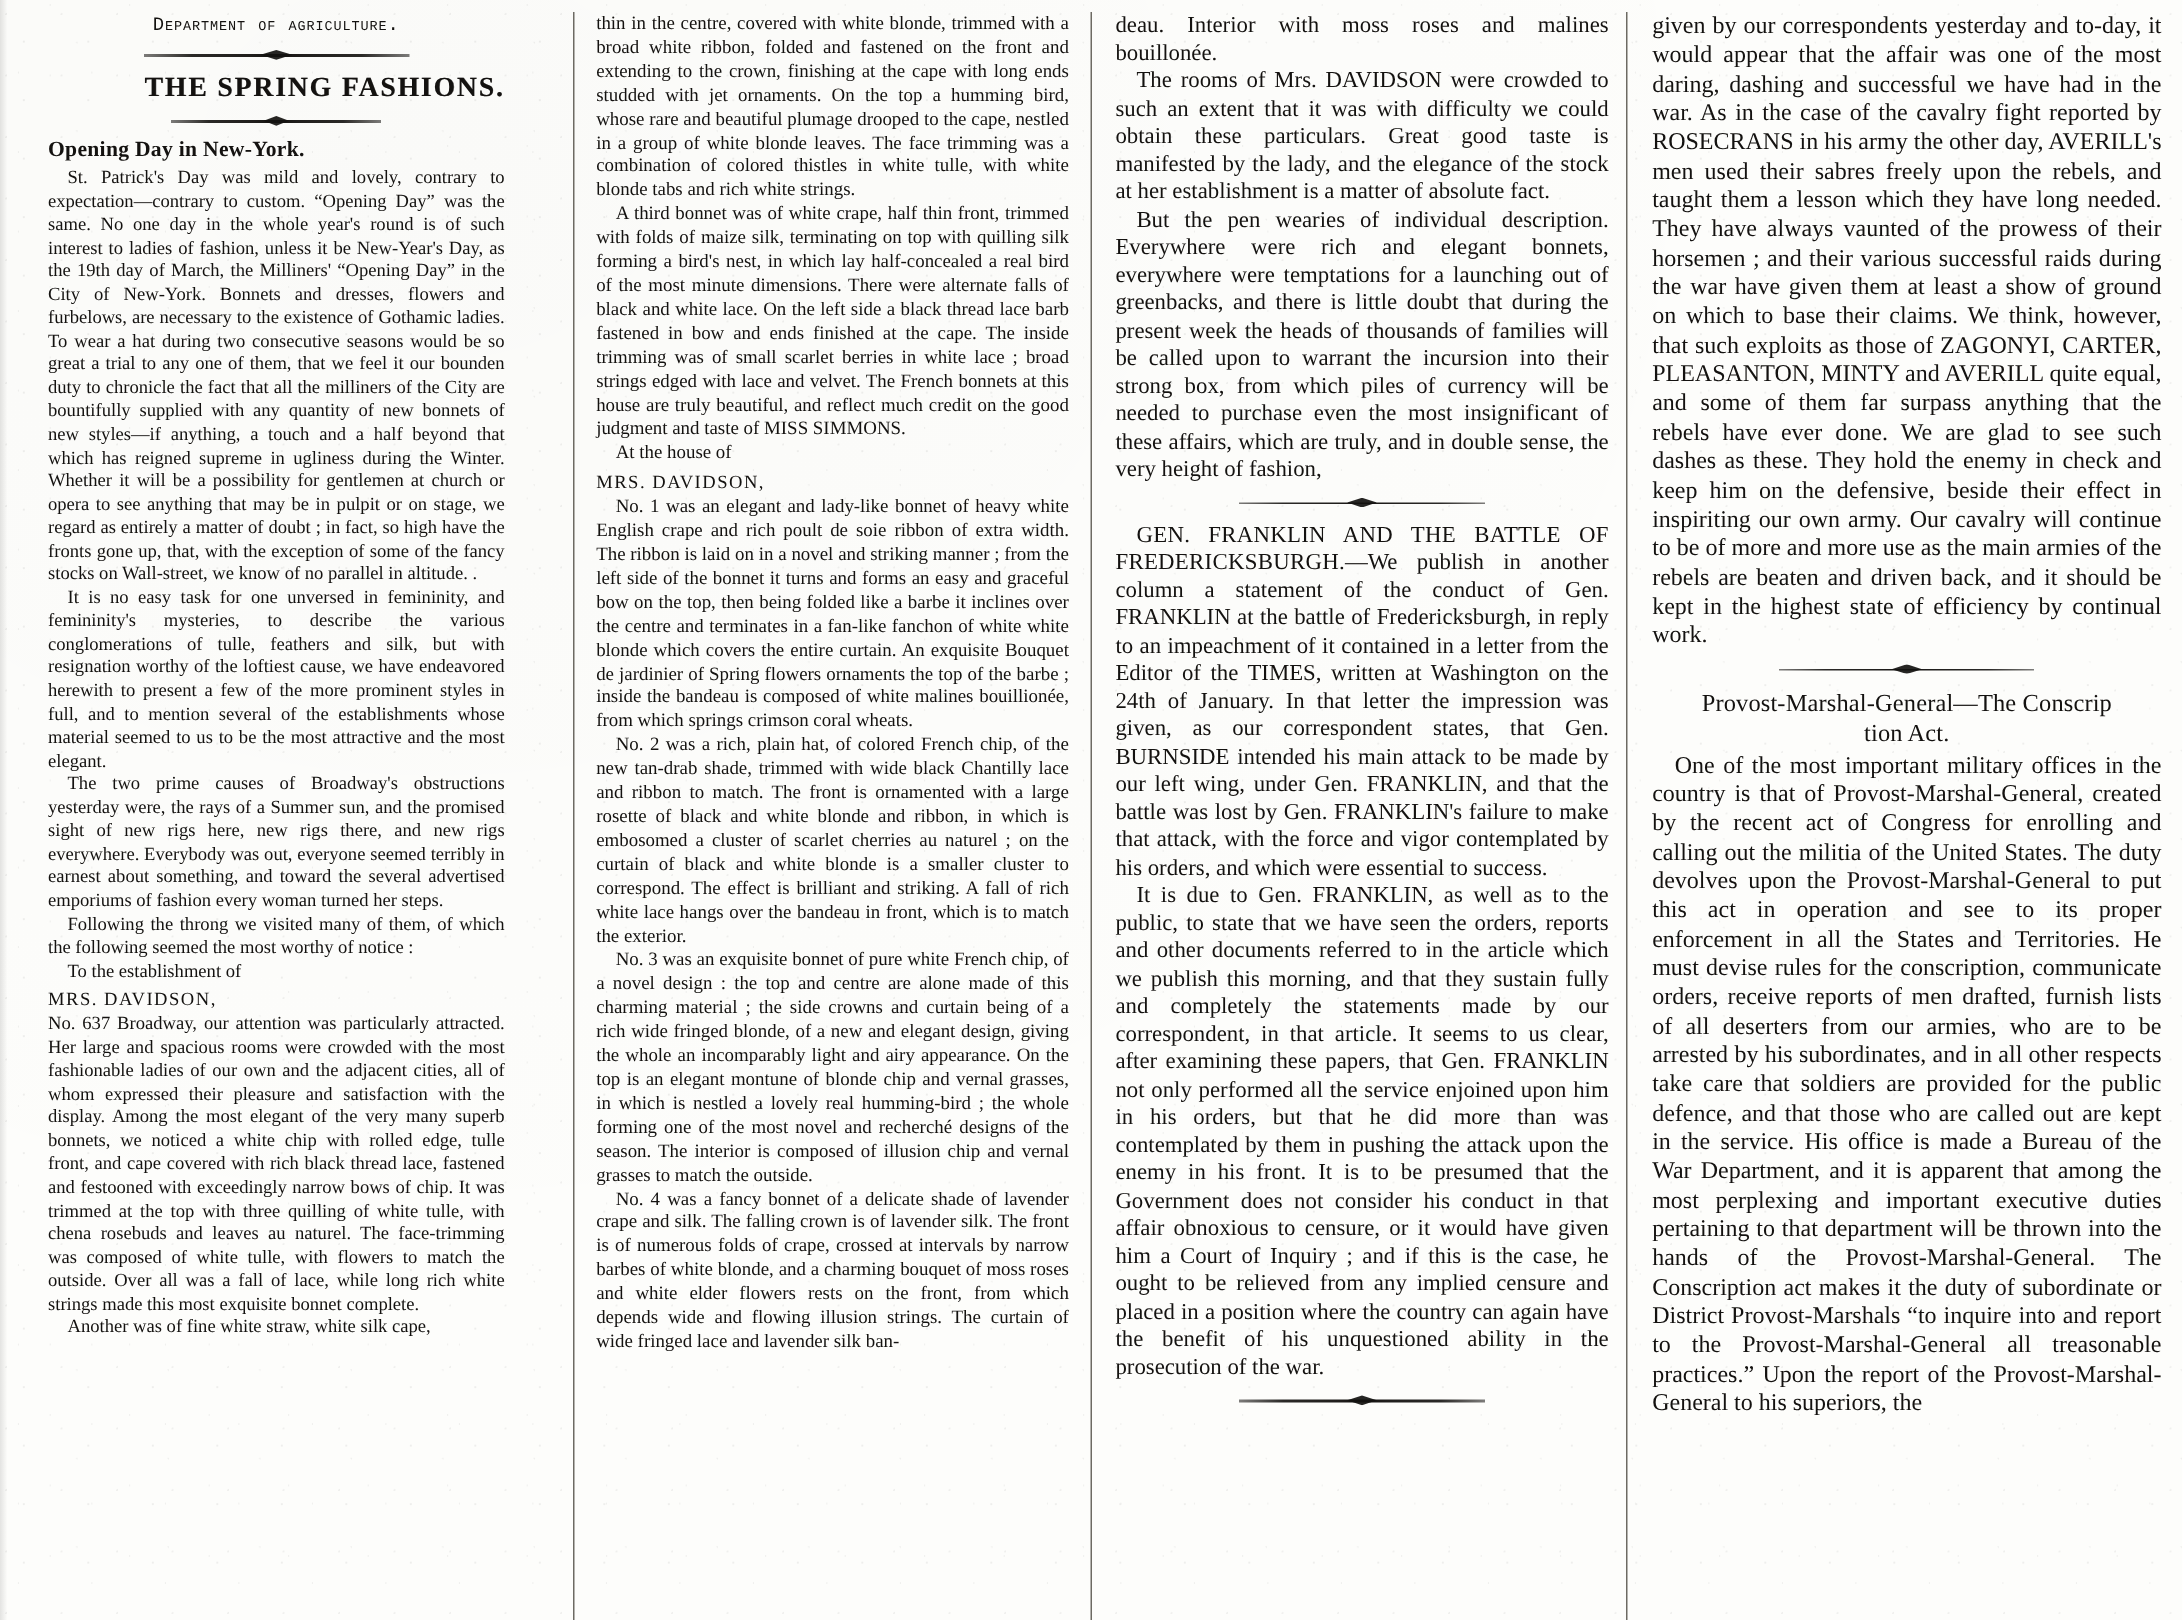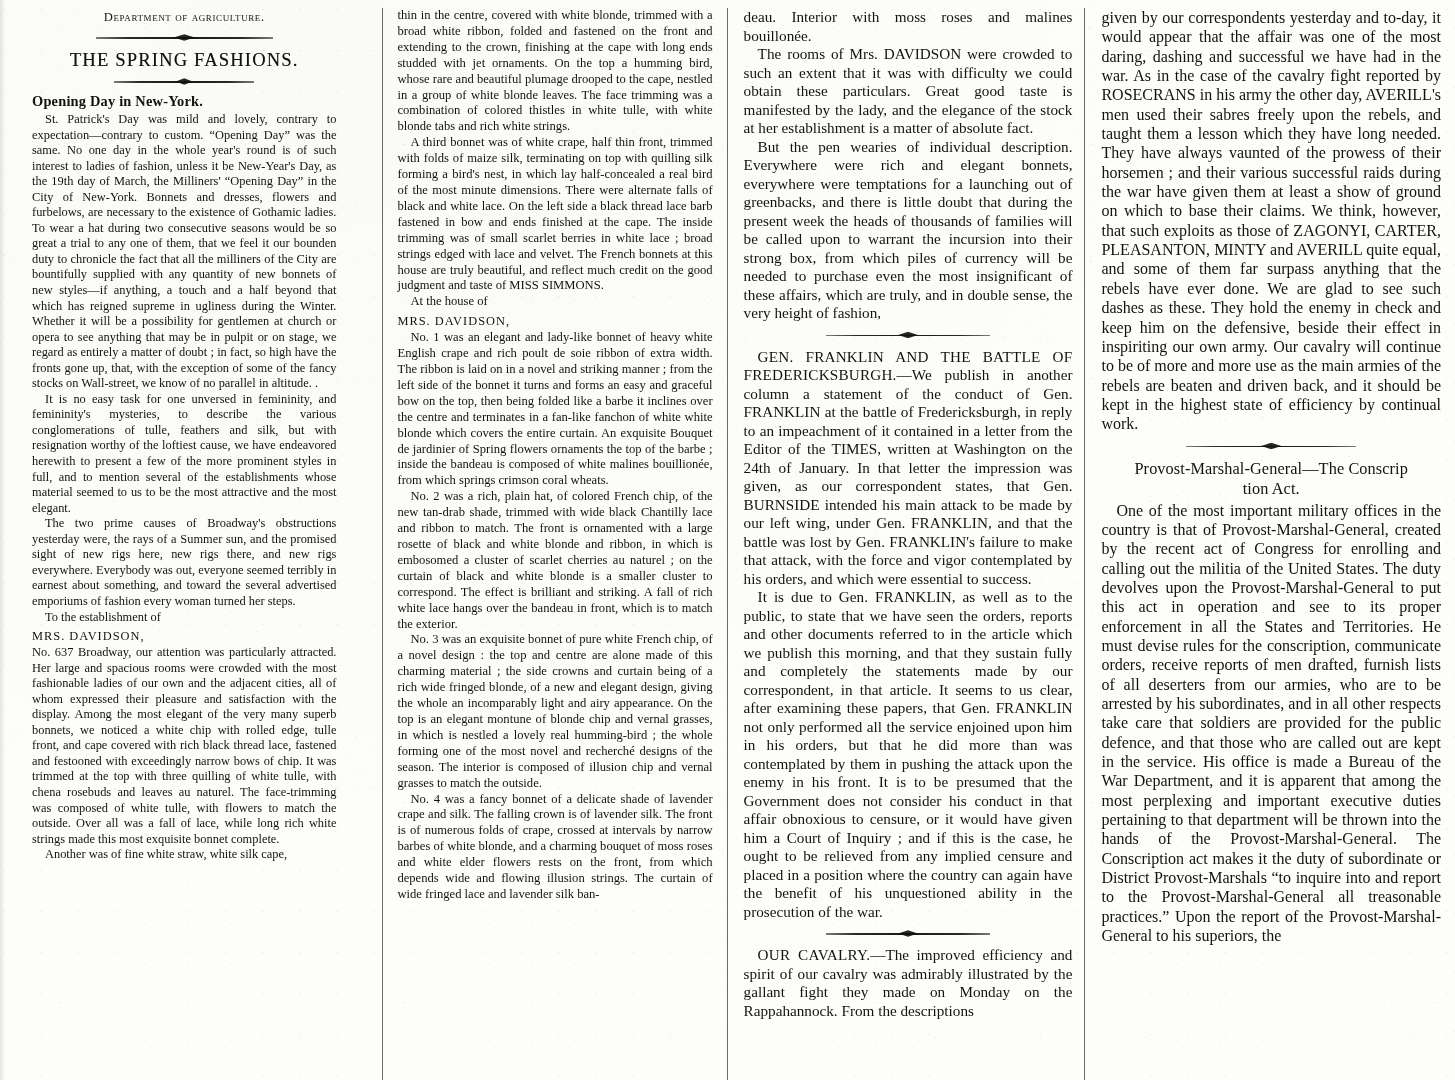--- a/index.html
+++ b/index.html
@@ -55,20 +55,21 @@
   p.noind { text-indent: 0; }
 
   
   .deptline {
     text-align: center;
     font-size: 12.6px;
     letter-spacing: 0.6px;
     font-variant: small-caps;
     text-transform: lowercase;
     margin: 2px 0 3px 0;
+    font-family: Liberation Mono, monospace;
   }
   .deptline::first-letter { text-transform: uppercase; }
   .scname { font-variant: small-caps; letter-spacing: .2px; }
 
   
   .rule {
     position: relative;
     height: 12px;
     margin: 7px auto 6px auto;
     width: 58%;
@@ -95,22 +96,22 @@
     width: 12%;
     height: 6.5px;
     background: #141210;
     clip-path: polygon(0 50%, 50% 0, 100% 50%, 50% 100%);
     opacity: .92;
   }
   .rule.short { width: 50%; }
   .rule.tiny { width: 46%; margin-top: 5px; margin-bottom: 5px; }
 
   .headline {
-    text-align: center;
-    font-weight: normal;
+    text-align: right;
+    font-weight: bold;
     font-size: 18.5px;
     letter-spacing: 1.2px;
     font-variant: small-caps;
     margin: 1px 0 0 0;
     text-shadow: 0.3px 0 0 rgba(20,18,16,0.5);
   }
   .subhead {
     font-weight: bold;
     font-size: 14.4px;
     margin: 3px 0 2px 0;
@@ -161,20 +162,21 @@
 
     <div class="col col-1 s7">
       <div class="deptline">DEPARTMENT OF AGRICULTURE.</div>
       <div class="rule"></div>
       <div class="headline">THE SPRING FASHIONS.</div>
       <div class="rule tiny"></div>
       <div class="subhead">Opening Day in New-York.</div>
       <p>St. Patrick's Day was mild and lovely, contrary to expectation—contrary to custom. “Opening Day” was the same. No one day in the whole year's round is of such interest to ladies of fashion, unless it be New-Year's Day, as the 19th day of March, the Milliners' “Opening Day” in the City of New-York. Bonnets and dresses, flowers and furbelows, are necessary to the existence of Gothamic ladies. To wear a hat during two consecutive seasons would be so great a trial to any one of them, that we feel it our bounden duty to chronicle the fact that all the milliners of the City are bountifully supplied with any quantity of new bonnets of new styles—if anything, a touch and a half beyond that which has reigned supreme in ugliness during the Winter. Whether it will be a possibility for gentlemen at church or opera to see anything that may be in pulpit or on stage, we regard as entirely a matter of doubt ; in fact, so high have the fronts gone up, that, with the exception of some of the fancy stocks on Wall-street, we know of no parallel in altitude. .</p>
       <p>It is no easy task for one unversed in femininity, and femininity's mysteries, to describe the various conglomerations of tulle, feathers and silk, but with resignation worthy of the loftiest cause, we have endeavored herewith to present a few of the more prominent styles in full, and to mention several of the establishments whose material seemed to us to be the most attractive and the most elegant.</p>
       <p>The two prime causes of Broadway's obstructions yesterday were, the rays of a Summer sun, and the promised sight of new rigs here, new rigs there, and new rigs everywhere. Everybody was out, everyone seemed terribly in earnest about something, and toward the several advertised emporiums of fashion every woman turned her steps.</p>
+      <p>Following the throng we visited many of them, of which the following seemed the most worthy of notice :</p>
       <p>To the establishment of</p>
       <div class="centername">MRS. DAVIDSON,</div>
       <p class="noind">No. 637 Broadway, our attention was particularly attracted. Her large and spacious rooms were crowded with the most fashionable ladies of our own and the adjacent cities, all of whom expressed their pleasure and satisfaction with the display. Among the most elegant of the very many superb bonnets, we noticed a white chip with rolled edge, tulle front, and cape covered with rich black thread lace, fastened and festooned with exceedingly narrow bows of chip. It was trimmed at the top with three quilling of white tulle, with chena rosebuds and leaves au naturel. The face-trimming was composed of white tulle, with flowers to match the outside. Over all was a fall of lace, while long rich white strings made this most exquisite bonnet complete.</p>
       <p>Another was of fine white straw, white silk cape,</p>
     </div>
 
     <div class="col col-2 s8">
       <p class="noind">thin in the centre, covered with white blonde, trimmed with a broad white ribbon, folded and fastened on the front and extending to the crown, finishing at the cape with long ends studded with jet ornaments. On the top a humming bird, whose rare and beautiful plumage drooped to the cape, nestled in a group of white blonde leaves. The face trimming was a combination of colored thistles in white tulle, with white blonde tabs and rich white strings.</p>
       <p>A third bonnet was of white crape, half thin front, trimmed with folds of maize silk, terminating on top with quilling silk forming a bird's nest, in which lay half-concealed a real bird of the most minute dimensions. There were alternate falls of black and white lace. On the left side a black thread lace barb fastened in bow and ends finished at the cape. The inside trimming was of small scarlet berries in white lace ; broad strings edged with lace and velvet. The French bonnets at this house are truly beautiful, and reflect much credit on the good judgment and taste of MISS SIMMONS.</p>
       <p>At the house of</p>
@@ -188,23 +190,20 @@
     <div class="col col-3 s9">
       <p class="noind">deau. Interior with moss roses and malines bouillonée.</p>
       <p>The rooms of Mrs. DAVIDSON were crowded to such an extent that it was with difficulty we could obtain these particulars. Great good taste is manifested by the lady, and the elegance of the stock at her establishment is a matter of absolute fact.</p>
       <p>But the pen wearies of individual description. Everywhere were rich and elegant bonnets, everywhere were temptations for a launching out of greenbacks, and there is little doubt that during the present week the heads of thousands of families will be called upon to warrant the incursion into their strong box, from which piles of currency will be needed to purchase even the most insignificant of these affairs, which are truly, and in double sense, the very height of fashion,</p>
       <div class="rule short"></div>
       <p>
         <span class="scname">GEN. FRANKLIN AND THE BATTLE OF FREDERICKSBURGH.</span><span>—We publish in another column a statement of the conduct of Gen. FRANKLIN at the battle of Fredericksburgh, in reply to an impeachment of it contained in a letter from the Editor of the TIMES, written at Washington on the 24th of January. In that letter the impression was given, as our correspondent states, that Gen. BURNSIDE intended his main attack to be made by our left wing, under Gen. FRANKLIN, and that the battle was lost by Gen. FRANKLIN's failure to make that attack, with the force and vigor contemplated by his orders, and which were essential to success.</span>
       </p>
       <p>It is due to Gen. FRANKLIN, as well as to the public, to state that we have seen the orders, reports and other documents referred to in the article which we publish this morning, and that they sustain fully and completely the statements made by our correspondent, in that article. It seems to us clear, after examining these papers, that Gen. FRANKLIN not only performed all the service enjoined upon him in his orders, but that he did more than was contemplated by them in pushing the attack upon the enemy in his front. It is to be presumed that the Government does not consider his conduct in that affair obnoxious to censure, or it would have given him a Court of Inquiry ; and if this is the case, he ought to be relieved from any implied censure and placed in a position where the country can again have the benefit of his unquestioned ability in the prosecution of the war.</p>
       <div class="rule short"></div>
-      <p>
-        <span class="scname">OUR CAVALRY.</span><span>—The improved efficiency and spirit of our cavalry was admirably illustrated by the gallant fight they made on Monday on the Rappahannock. From the descriptions</span>
-      </p>
     </div>
 
     <div class="col col-4 s10">
       <p class="noind">given by our correspondents yesterday and to-day, it would appear that the affair was one of the most daring, dashing and successful we have had in the war. As in the case of the cavalry fight reported by ROSECRANS in his army the other day, AVERILL's men used their sabres freely upon the rebels, and taught them a lesson which they have long needed. They have always vaunted of the prowess of their horsemen ; and their various successful raids during the war have given them at least a show of ground on which to base their claims. We think, however, that such exploits as those of ZAGONYI, CARTER, PLEASANTON, MINTY and AVERILL quite equal, and some of them far surpass anything that the rebels have ever done. We are glad to see such dashes as these. They hold the enemy in check and keep him on the defensive, beside their effect in inspiriting our own army. Our cavalry will continue to be of more and more use as the main armies of the rebels are beaten and driven back, and it should be kept in the highest state of efficiency by continual work.</p>
       <div class="rule short"></div>
       <div class="twoline-head">
         <span>Provost-Marshal-General—The Conscrip</span><br>
         <span>tion Act.</span>
       </div>
       <p>One of the most important military offices in the country is that of Provost-Marshal-General, created by the recent act of Congress for enrolling and calling out the militia of the United States. The duty devolves upon the Provost-Marshal-General to put this act in operation and see to its proper enforcement in all the States and Territories. He must devise rules for the conscription, communicate orders, receive reports of men drafted, furnish lists of all deserters from our armies, who are to be arrested by his subordinates, and in all other respects take care that soldiers are provided for the public defence, and that those who are called out are kept in the service. His office is made a Bureau of the War Department, and it is apparent that among the most perplexing and important executive duties pertaining to that department will be thrown into the hands of the Provost-Marshal-General. The Conscription act makes it the duty of subordinate or District Provost-Marshals “to inquire into and report to the Provost-Marshal-General all treasonable practices.” Upon the report of the Provost-Marshal-General to his superiors, the</p>

